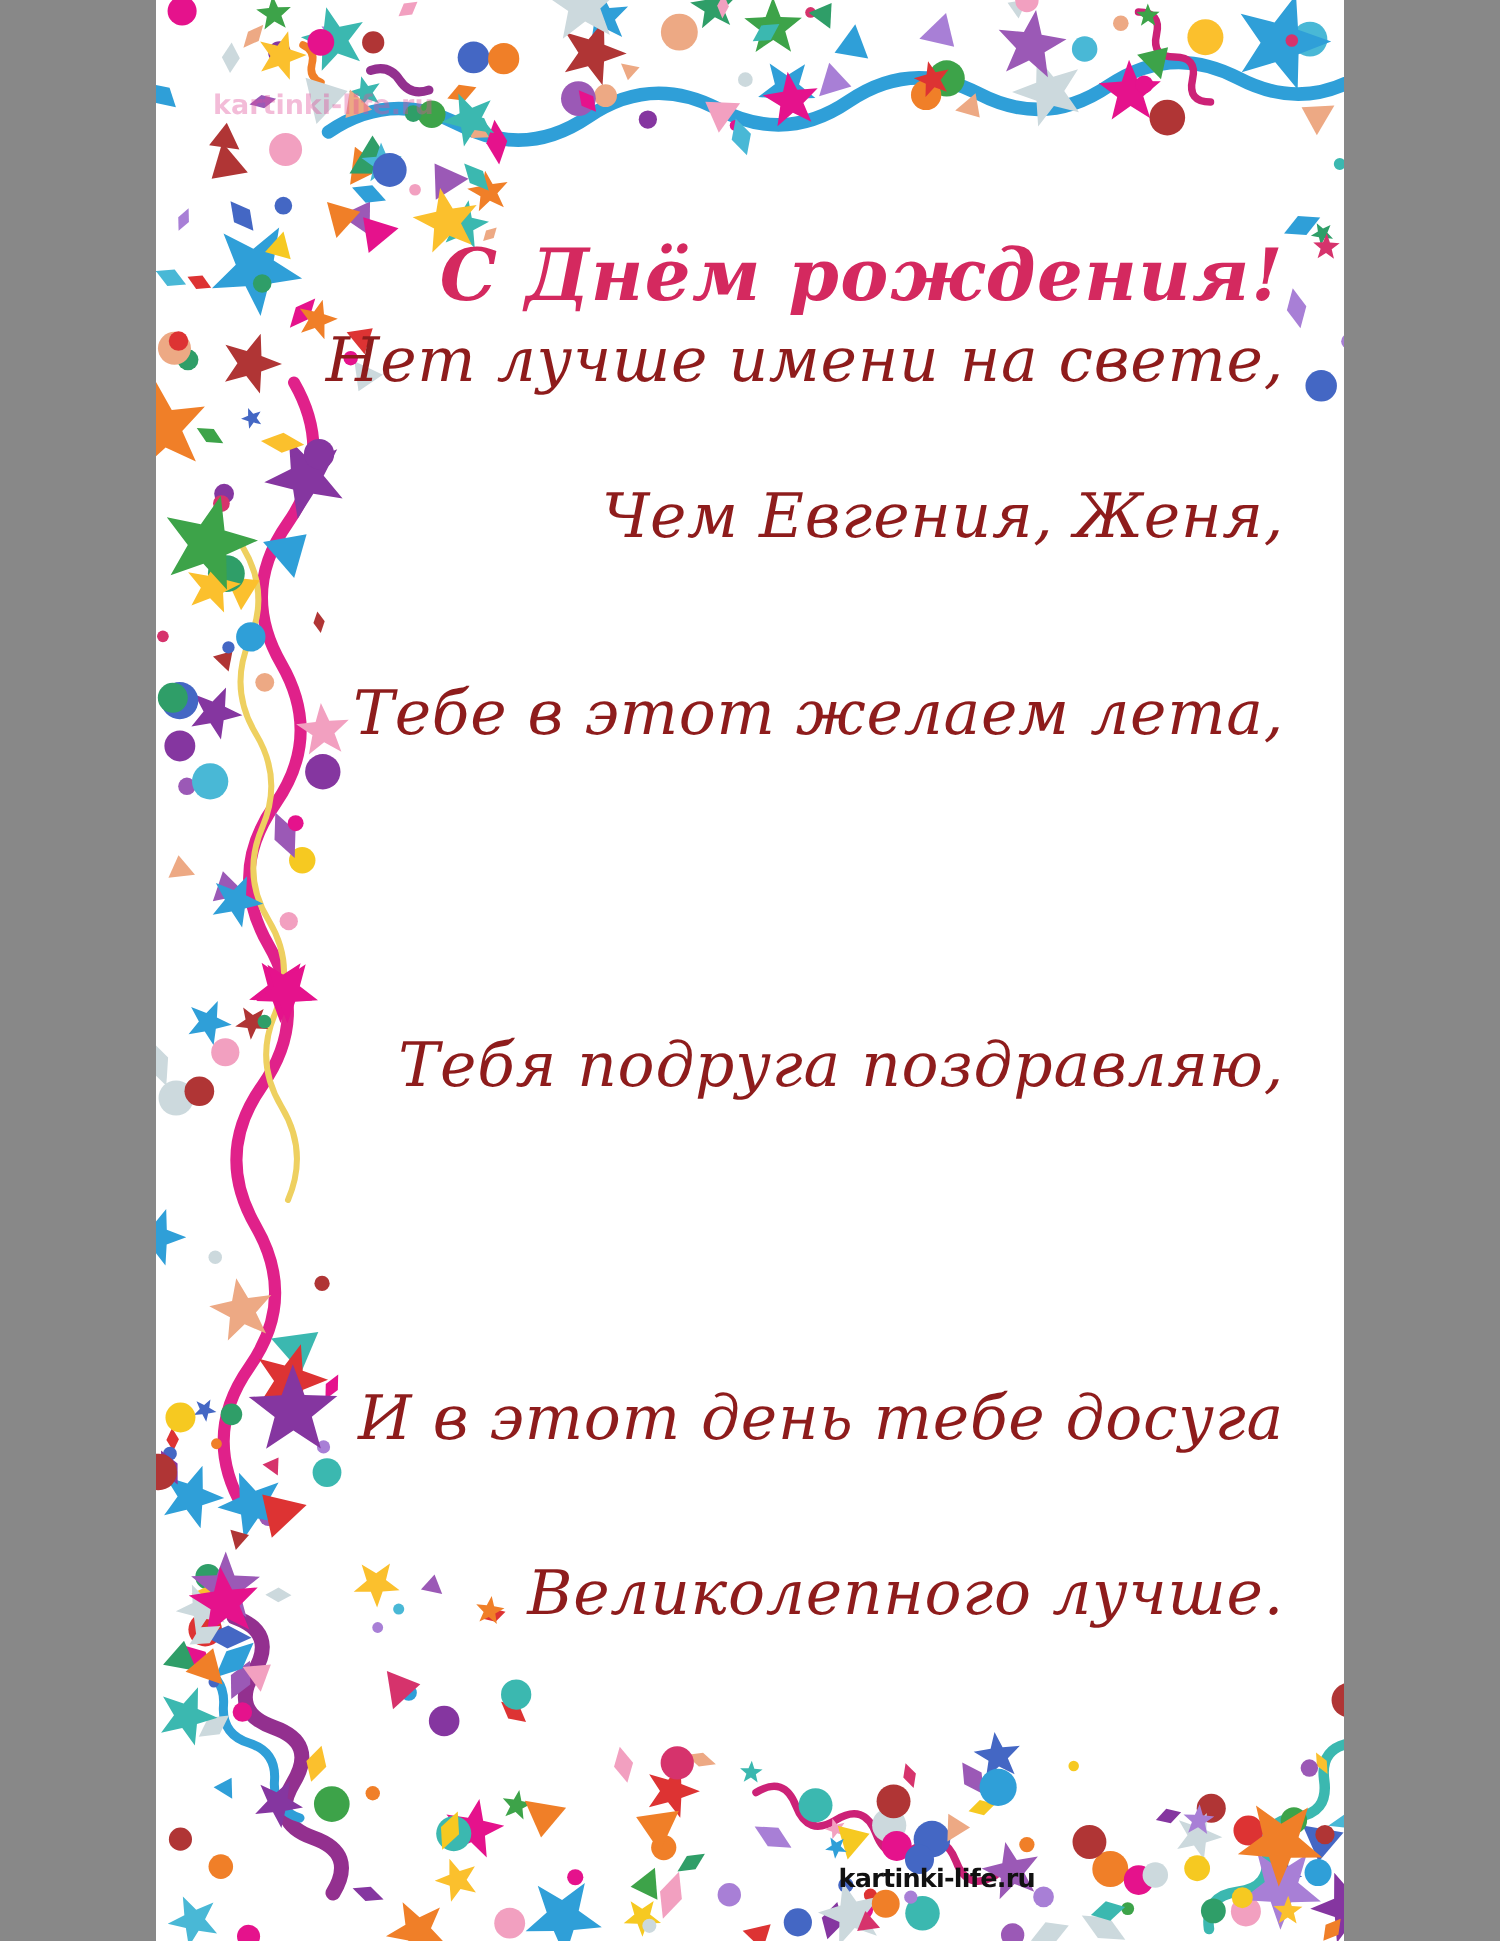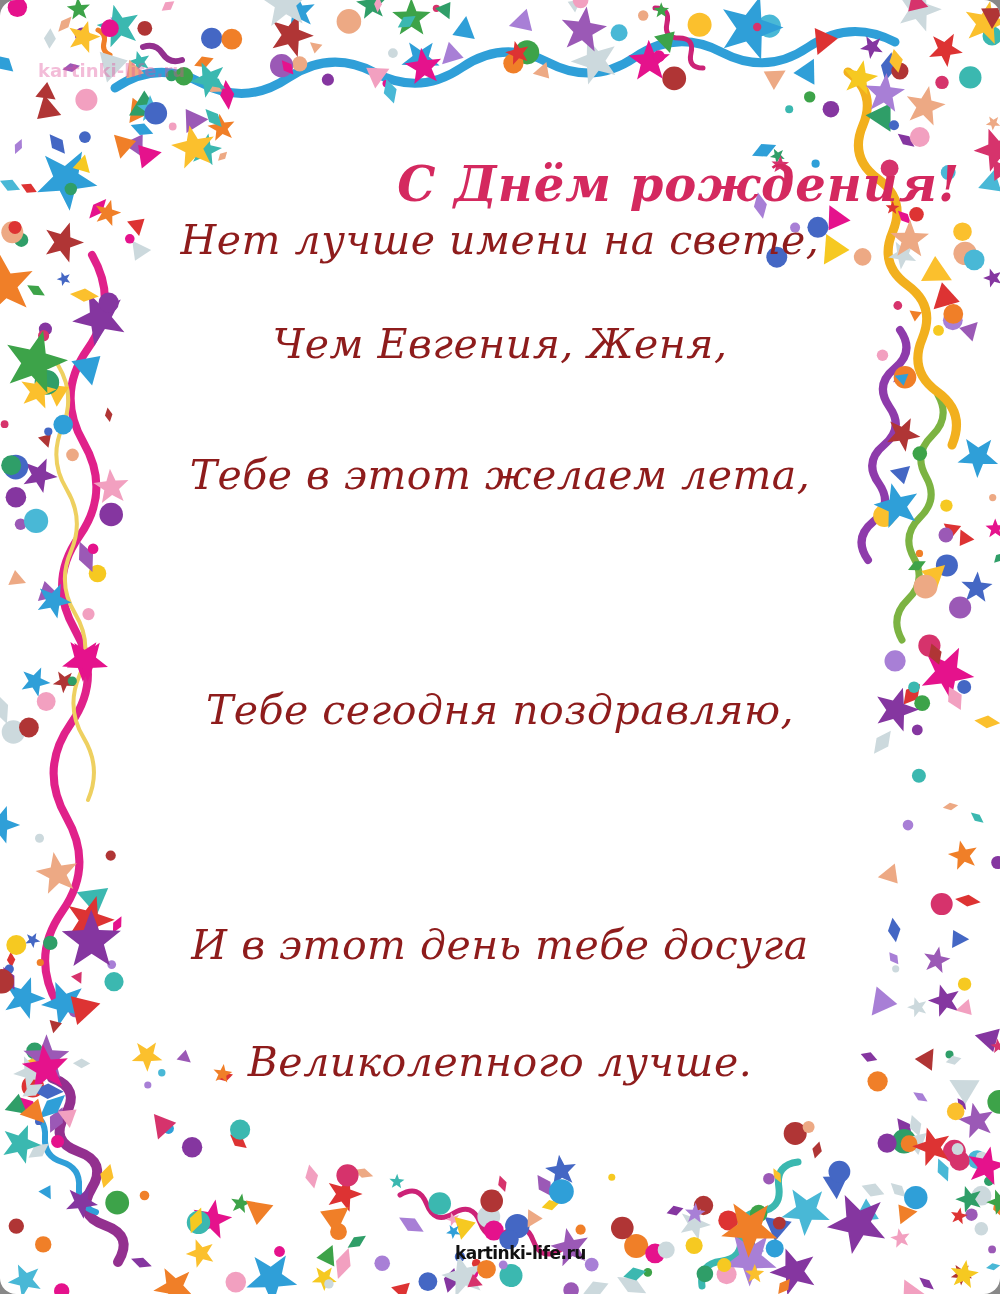--- a/index.html
+++ b/index.html
@@ -1,30 +1,29 @@
 <!DOCTYPE html>
 <html><head>
 <meta charset="utf-8">
 <style>
   html,body{margin:0;padding:0;background:#888;}
   .page{
-    position:relative;width:1000px;height:1294px;margin:0 auto;
+    position:relative;width:792px;height:1294px;margin:0 auto;
     background:var(--background,#fff);overflow:hidden;
     font-family:"DejaVu Serif", serif;
-    border-radius:16px;
   }
   .confetti-svg{position:absolute;inset:0;z-index:1;}
   .card-title{
     position:absolute;top:124px;left:40px;right:40px;z-index:3;
     text-align:right;font-size:48px;font-weight:bold;font-style:italic;
     letter-spacing:1px;color:var(--title-text,#d4295f);
   }
   .poem-line{
     position:absolute;left:40px;right:40px;z-index:3;
-    text-align:center;font-style:italic;font-size:41px;letter-spacing:.5px;
+    text-align:right;font-style:italic;font-size:41px;letter-spacing:.5px;
     color:var(--poem-text,#8e1c1c);
   }
   .line-0{top:216px}.line-1{top:320px}.line-2{top:451px}.line-3{top:568px}
   .line-4{top:686px}.line-5{top:803px}.line-6{top:921px}.line-7{top:1038px}
   .watermark-top{
     position:absolute;left:38px;top:60px;z-index:2;
     font-family:"DejaVu Sans", sans-serif;font-weight:bold;font-size:18px;
     color:var(--watermark-top,#e86aa0);opacity:.38;letter-spacing:0;
   }
   .watermark-bottom{
@@ -521,18 +520,18 @@
       <polygon points="925.4,1166.0 925.3,1151.8 912.2,1146.3 925.7,1141.8 926.8,1127.6 935.2,1139.1 949.1,1135.7 940.8,1147.3 948.2,1159.5 934.7,1155.2" fill="#dd3333"></polygon>
     </svg>
 
   <div class="watermark-top">kartinki-life.ru</div>
 
   <h1 class="card-title">С Днём рождения!</h1>
 
   <div class="poem-line line-0">Нет лучше имени на свете,</div>
   <div class="poem-line line-1">Чем Евгения, Женя,</div>
   <div class="poem-line line-2">Тебе в этот желаем лета,</div>
-  <div class="poem-line line-4">Тебе сегодня поздравляю,</div>
+  <div class="poem-line line-4">Тебя подруга поздравляю,</div>
   <div class="poem-line line-6">И в этот день тебе досуга</div>
   <div class="poem-line line-7">Великолепного лучше.</div>
 
   <div class="watermark-bottom">kartinki-life.ru</div>
 </div>
 
 </body></html>

